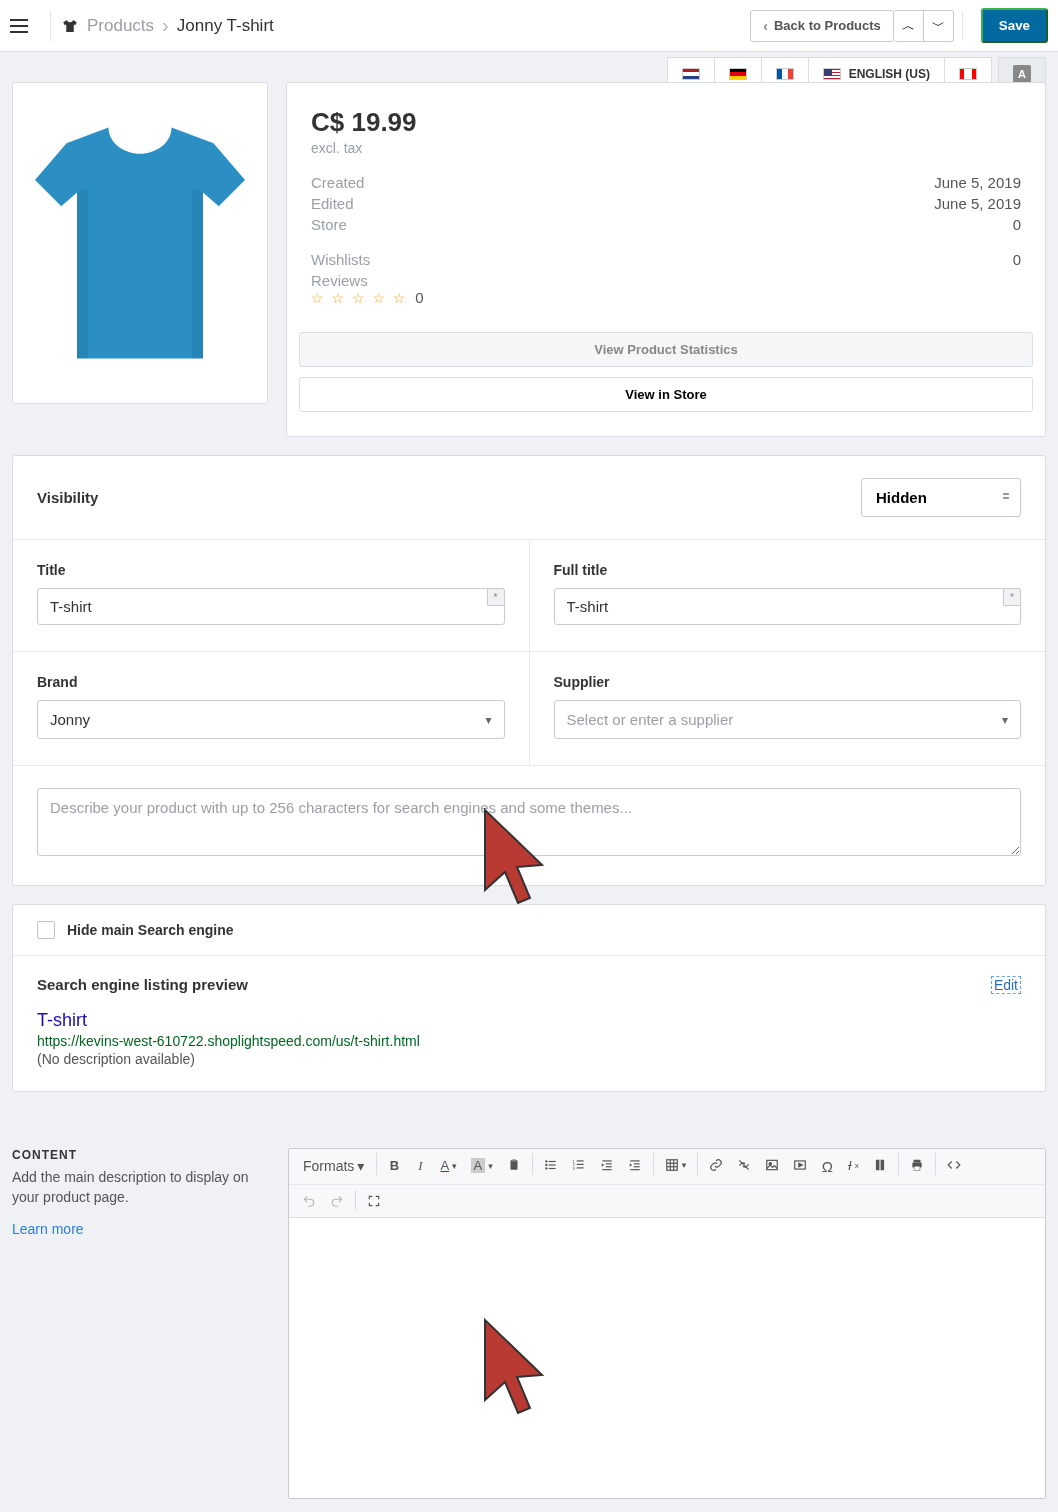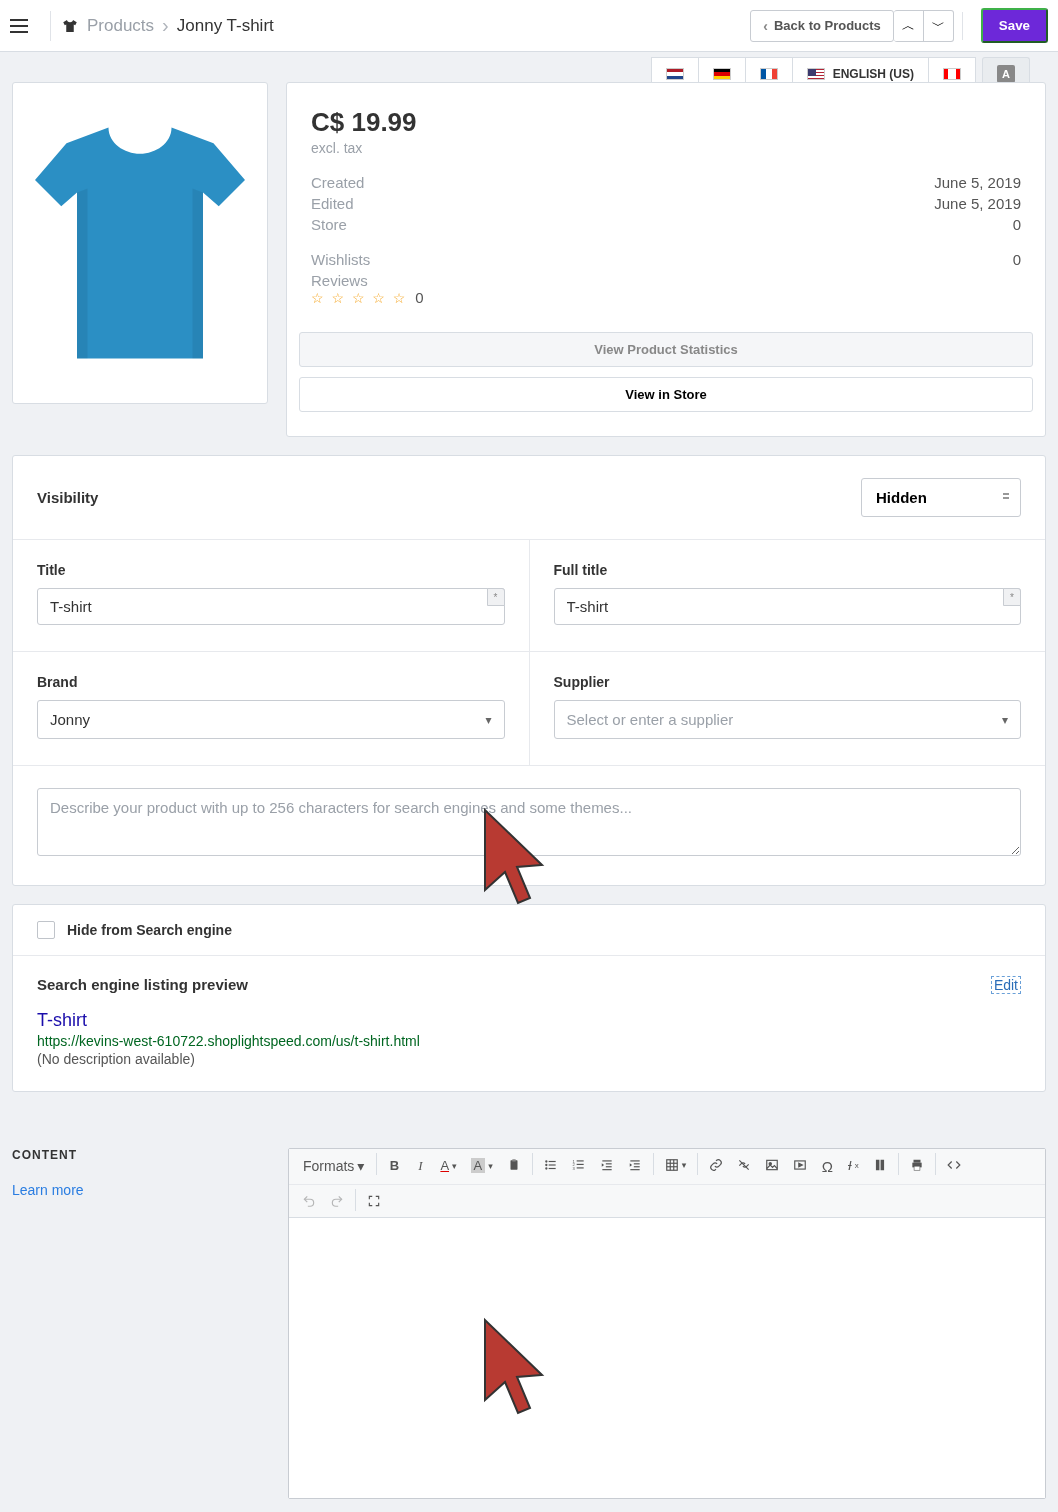--- a/index.html
+++ b/index.html
@@ -36,34 +36,34 @@
   .breadcrumb .current { color:#333; }
   .topbar-right { margin-left:auto; display:flex; align-items:center; gap:0; }
   .btn {
     border:1px solid #c8ccd2; background:#fff; color:#555; font-size:13px;
     padding:7px 12px; border-radius:3px; cursor:pointer;
     display:flex; align-items:center; gap:6px; font-weight:600;
   }
   .btn-chev { border:1px solid #c8ccd2; background:#fff; width:30px; height:32px; display:flex; align-items:center; justify-content:center; cursor:pointer;}
   .btn-chev.left { border-radius:3px 0 0 3px; border-left:none;}
   .btn-chev.right { border-radius:0 3px 3px 0; border-left:none; }
-  .btn-save { background:#6d28d9; border-color:#3fb149; color:#fff; font-weight:600; padding:8px 16px; border-radius:3px; margin-left:10px; cursor:pointer;}
+  .btn-save { background:#0369a1; border-color:#3fb149; color:#fff; font-weight:600; padding:8px 16px; border-radius:3px; margin-left:10px; cursor:pointer;}
   .vdiv2 { width:1px; height:28px; background:#e0e3e8; margin:0 8px; }
 
   .page { padding: 12px; }
   .top-section { display:flex; gap:18px; position:relative; padding-top:18px;}
   .imgcard {
     width:256px; min-width:256px; height:322px; background:#fff; border:1px solid #d8dde3; border-radius:3px;
     display:flex; align-items:center; justify-content:center; padding:16px;
   }
   .tshirt-svg { width:210px; height:260px; }
   .pricecard { flex:1; background:#fff; border:1px solid #d8dde3; border-radius:3px 3px 3px 3px; position:relative;}
 
   .lang-tabs {
-    position:absolute; right:16px; top:-7px;
+    position:absolute; right:0; top:-7px;
     display:flex;
   }
   .lang-tab {
     border:1px solid #d8dde3; border-bottom:none; background:#fff;
     padding:7px 14px; display:flex; align-items:center; gap:8px; font-size:12px; font-weight:700;
     border-left:none; cursor:pointer;
   }
   .lang-tab:first-child { border-left:1px solid #d8dde3;}
   .lang-tab.active { background:#fff; }
   .lang-tab.grey { background:#e9ecef; color:#888; margin-left:6px; border-left:1px solid #d8dde3; border-radius:3px 3px 0 0;}
@@ -324,36 +324,37 @@
     </div>
 
     <div class="desc-cell">
       <textarea class="textarea" placeholder="Describe your product with up to 256 characters for search engines and some themes..." style=""></textarea>
     </div>
   </div>
 
   <div class="panel seo-panel">
     <div class="seo-head">
       <div class="checkbox"></div>
-      <span style="font-weight:700;">Hide from Search engine</span>
+      <span style="font-weight:700;">Hide main Search engine</span>
     </div>
     <div class="seo-body">
       <div class="seo-title-row">
         <span class="seo-title">Search engine listing preview</span>
         <span class="edit-link">Edit</span>
       </div>
       <div class="seo-link-title">T-shirt</div>
       <div class="seo-url">https://kevins-west-610722.shoplightspeed.com/us/t-shirt.html</div>
       <div class="seo-desc">(No description available)</div>
     </div>
   </div>
 
   <div class="content-section">
     <div class="content-left">
       <h4>CONTENT</h4>
+      <p>Add the main description to display on your product page.</p>
       <a class="learn">Learn more</a>
     </div>
     <div class="editor">
       <div class="toolbar">
         <div class="tb-row">
           <div class="tb-btn tb-formats">
               <span>Formats</span> 
               <span>▾</span>
             </div>
           <div class="tb-sep"></div>

